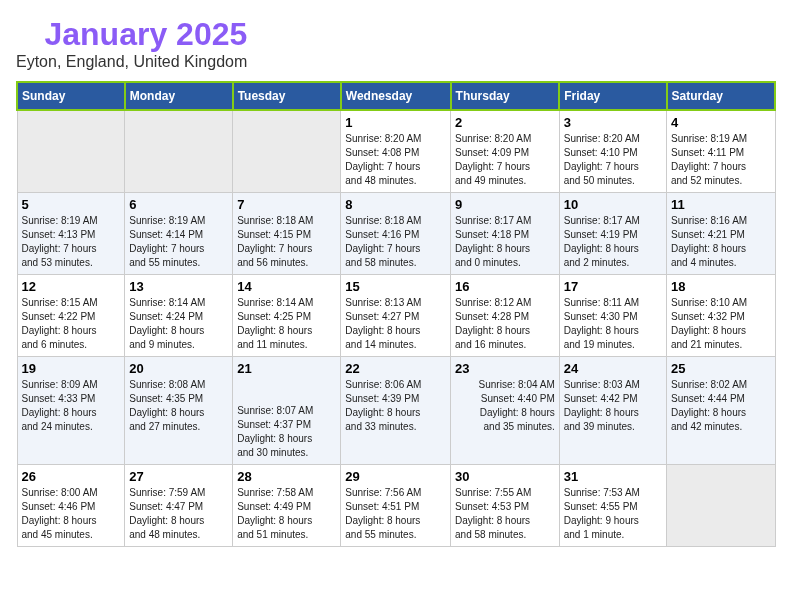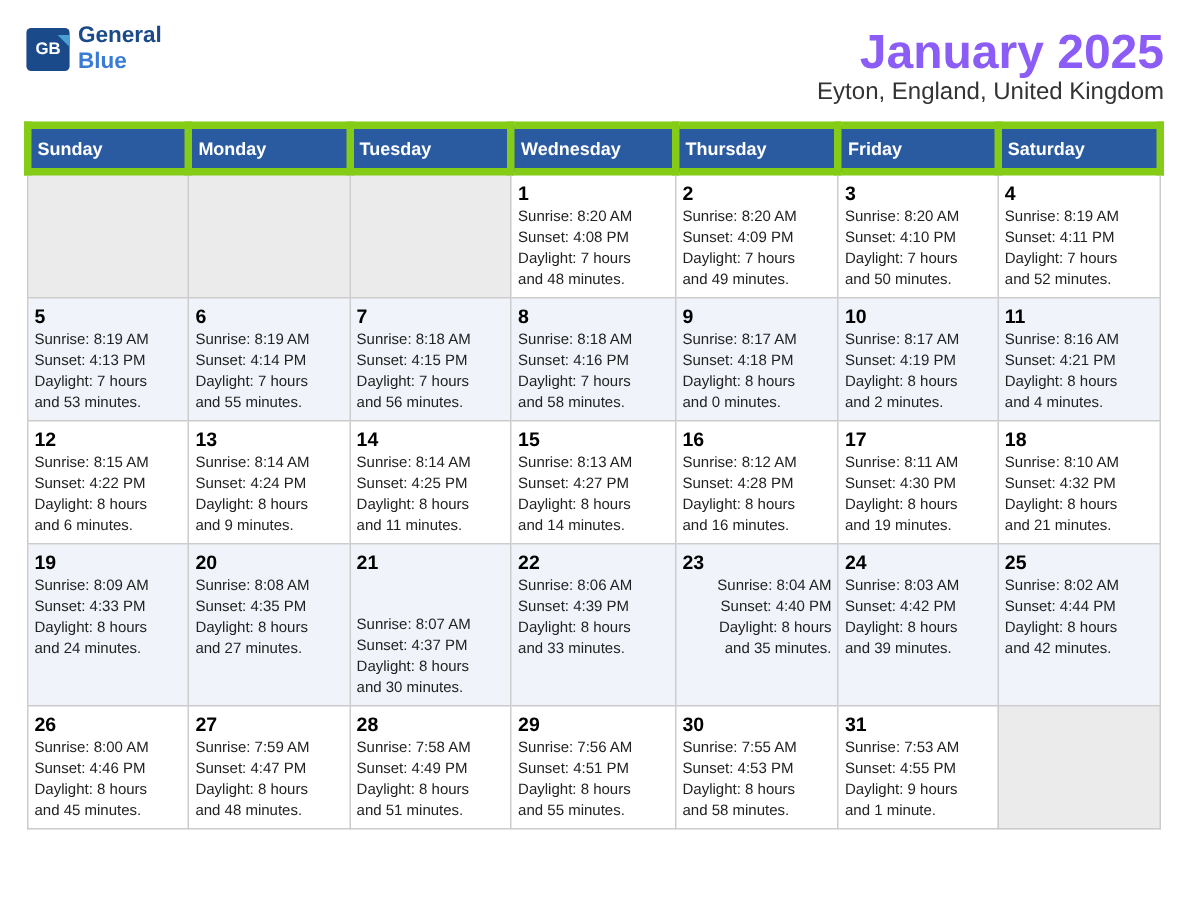--- a/index.html
+++ b/index.html
@@ -42,21 +42,21 @@
       border-collapse: collapse;
       font-size: 11px;
     }
     thead th {
       background: #2a5aa0;
       color: #fff;
       padding: 6px 4px;
       text-align: left;
       font-size: 12px;
       font-weight: bold;
-      border: 5px solid #84cc16;
+      border: 2px solid #84cc16;
     }
     tbody td {
       border: 1px solid #ccc;
       vertical-align: top;
       padding: 4px;
       height: 80px;
       width: 113px;
     }
     .day-num {
       font-weight: bold;
@@ -78,31 +78,20 @@
       background: #f0f4fa;
     }
     .empty-cell {
       background: #ebebeb !important;
     }
   </style>
 </head>
 <body>
 
 <div class="header-section">
-  <div class="logo">
-    <svg class="logo-icon" viewBox="0 0 40 40">
-      <rect x="2" y="2" width="36" height="36" rx="4" fill="#1a4a8a"></rect>
-      <text x="20" y="24" text-anchor="middle" fill="white" font-size="14" font-weight="bold">GB</text>
-      <polygon points="28,8 38,8 38,18" fill="#4a9fd4"></polygon>
-    </svg>
-    <div>
-      <div style="font-size:15px;font-weight:bold;color:#1a4a8a;line-height:1.1;">General</div>
-      <div style="font-size:15px;font-weight:bold;color:#3a7bd5;line-height:1.1;">Blue</div>
-    </div>
-  </div>
   <div class="title-section">
     <div class="main-title">January 2025</div>
     <div class="subtitle">Eyton, England, United Kingdom</div>
   </div>
 </div>
 
 <table>
   <thead>
     <tr>
     <th>Sunday</th>

